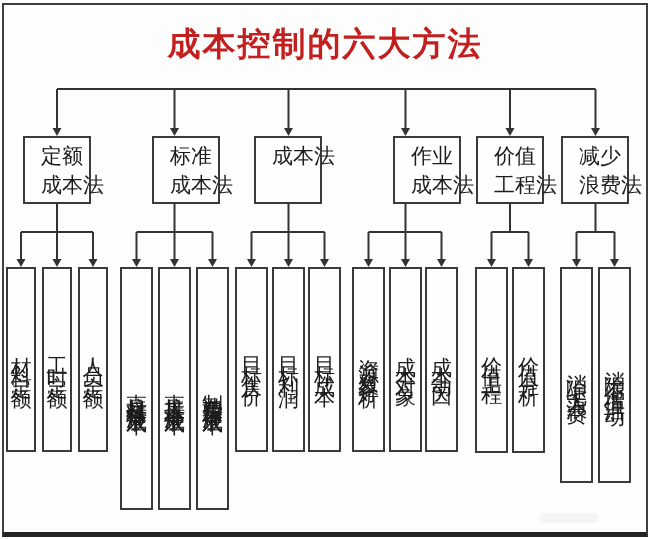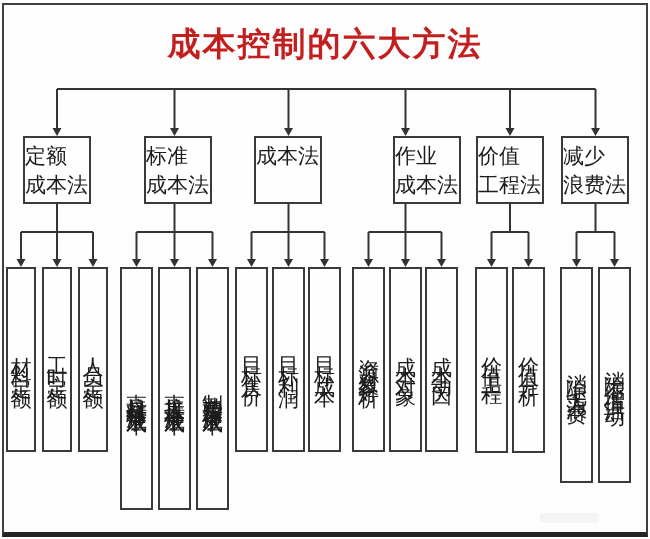--- a/index.html
+++ b/index.html
@@ -35,21 +35,21 @@
     width:650px;height:539px;
     pointer-events:none;
   }
   .mbox{
     position:absolute;
     top:136px;
     width:68px;height:68px;
     border:2px solid #3a3a3a;
     background:#fefefe;
     box-sizing:border-box;
-    padding:3px 0 0 0;
+    padding:3px 0 0 16px;
     font-size:21px;
     line-height:29px;
     font-weight:500;
     color:#1c1c1c;
     white-space:nowrap;
   }
   .vbox{
     position:absolute;
     border:2px solid #3a3a3a;
     background:#fefefe;
@@ -159,21 +159,21 @@
       <polygon points="524,259 533,259 528.5,267"></polygon>
       <polygon points="572,259 581,259 576.5,267"></polygon>
       <polygon points="610,259 619,259 614.5,267"></polygon>
     </g>
   </svg>
 
   <div class="mbox" style="left:23px">
     <div>定额</div>
     <div>成本法</div>
   </div>
-  <div class="mbox" style="left:144px">
+  <div class="mbox" style="left:152px">
     <div>标准</div>
     <div>成本法</div>
   </div>
   <div class="mbox" style="left:254px">
     <div>成本法</div>
   </div>
   <div class="mbox" style="left:393px">
     <div>作业</div>
     <div>成本法</div>
   </div>

